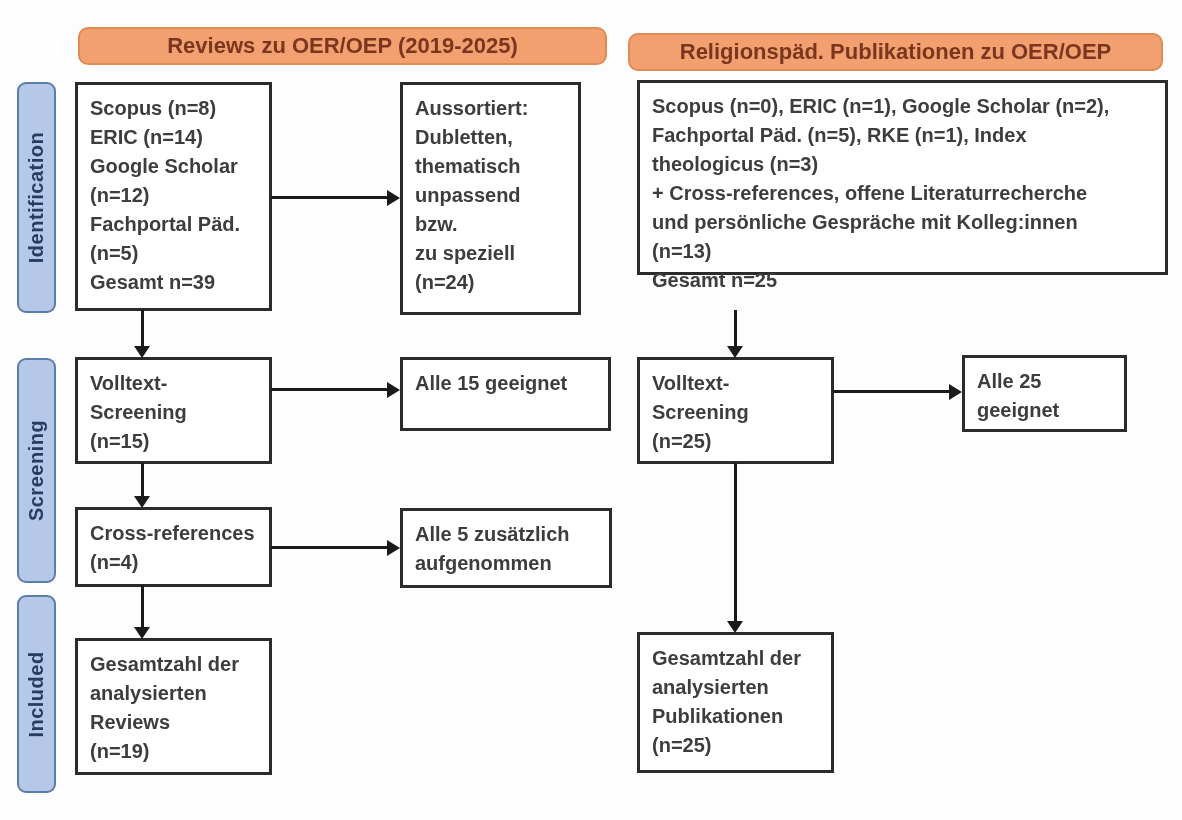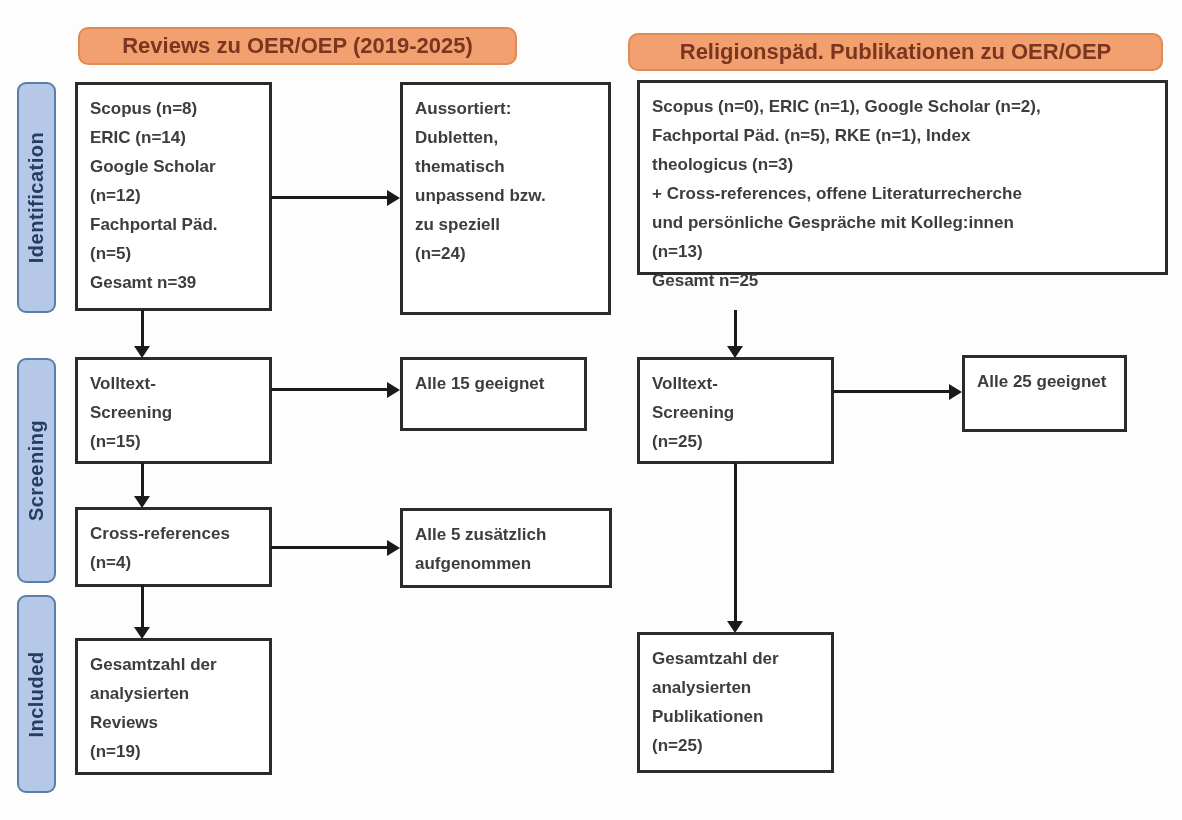--- a/index.html
+++ b/index.html
@@ -11,43 +11,43 @@
   .canvas{
     position:relative;width:1182px;height:820px;background:var(--page-bg);
     font-family:"Liberation Sans","DejaVu Sans",sans-serif;overflow:hidden;
   }
   .hdr{
     position:absolute;display:flex;align-items:center;justify-content:center;
     background:var(--header-fill);border:2px solid var(--header-border);
     border-radius:10px;color:var(--header-text);font-weight:bold;font-size:22px;
     box-sizing:border-box;text-align:center;
   }
-  .hdr-left{left:78px;top:27px;width:439px;height:38px;}
+  .hdr-left{left:78px;top:27px;width:529px;height:38px;}
   .hdr-right{left:628px;top:33px;width:535px;height:38px;}
   .stage{
     position:absolute;left:17px;width:39px;background:var(--stage-fill);
     border:2px solid var(--stage-border);border-radius:9px;box-sizing:border-box;
     display:flex;align-items:center;justify-content:center;
   }
   .stage span{
     transform:rotate(-90deg);white-space:nowrap;font-weight:bold;font-size:20px;
     color:var(--stage-text);letter-spacing:0.5px;
   }
   .stage-identification{top:82px;height:231px;}
   .stage-screening{top:358px;height:225px;}
   .stage-included{top:595px;height:198px;}
   .fbox{
     position:absolute;background:#fff;border:3px solid var(--box-border);
-    box-sizing:border-box;color:var(--box-text);font-size:17px;font-weight:600;
+    box-sizing:border-box;color:var(--box-text);font-size:20px;font-weight:600;
     line-height:29px;padding:9px 12px;white-space:pre-line;
   }
   .b-left-sources{left:75px;top:82px;width:197px;height:229px;}
-  .b-left-excluded{left:400px;top:82px;width:211px;height:233px;}
+  .b-left-excluded{left:400px;top:82px;width:181px;height:233px;}
   .b-left-fulltext{left:75px;top:357px;width:197px;height:107px;}
-  .b-left-ft-result{left:400px;top:357px;width:187px;height:74px;}
+  .b-left-ft-result{left:400px;top:357px;width:211px;height:74px;}
   .b-left-crossref{left:75px;top:507px;width:197px;height:80px;}
   .b-left-cr-result{left:400px;top:508px;width:212px;height:80px;}
   .b-left-included{left:75px;top:638px;width:197px;height:137px;}
   .b-right-sources{left:637px;top:80px;width:531px;height:195px;}
   .b-right-fulltext{left:637px;top:357px;width:197px;height:107px;}
   .b-right-ft-result{left:962px;top:355px;width:165px;height:77px;}
   .b-right-included{left:637px;top:632px;width:197px;height:141px;}
   .vline{position:absolute;width:3px;background:var(--arrow);}
   .hline{position:absolute;height:3px;background:var(--arrow);}
   .head-down{

